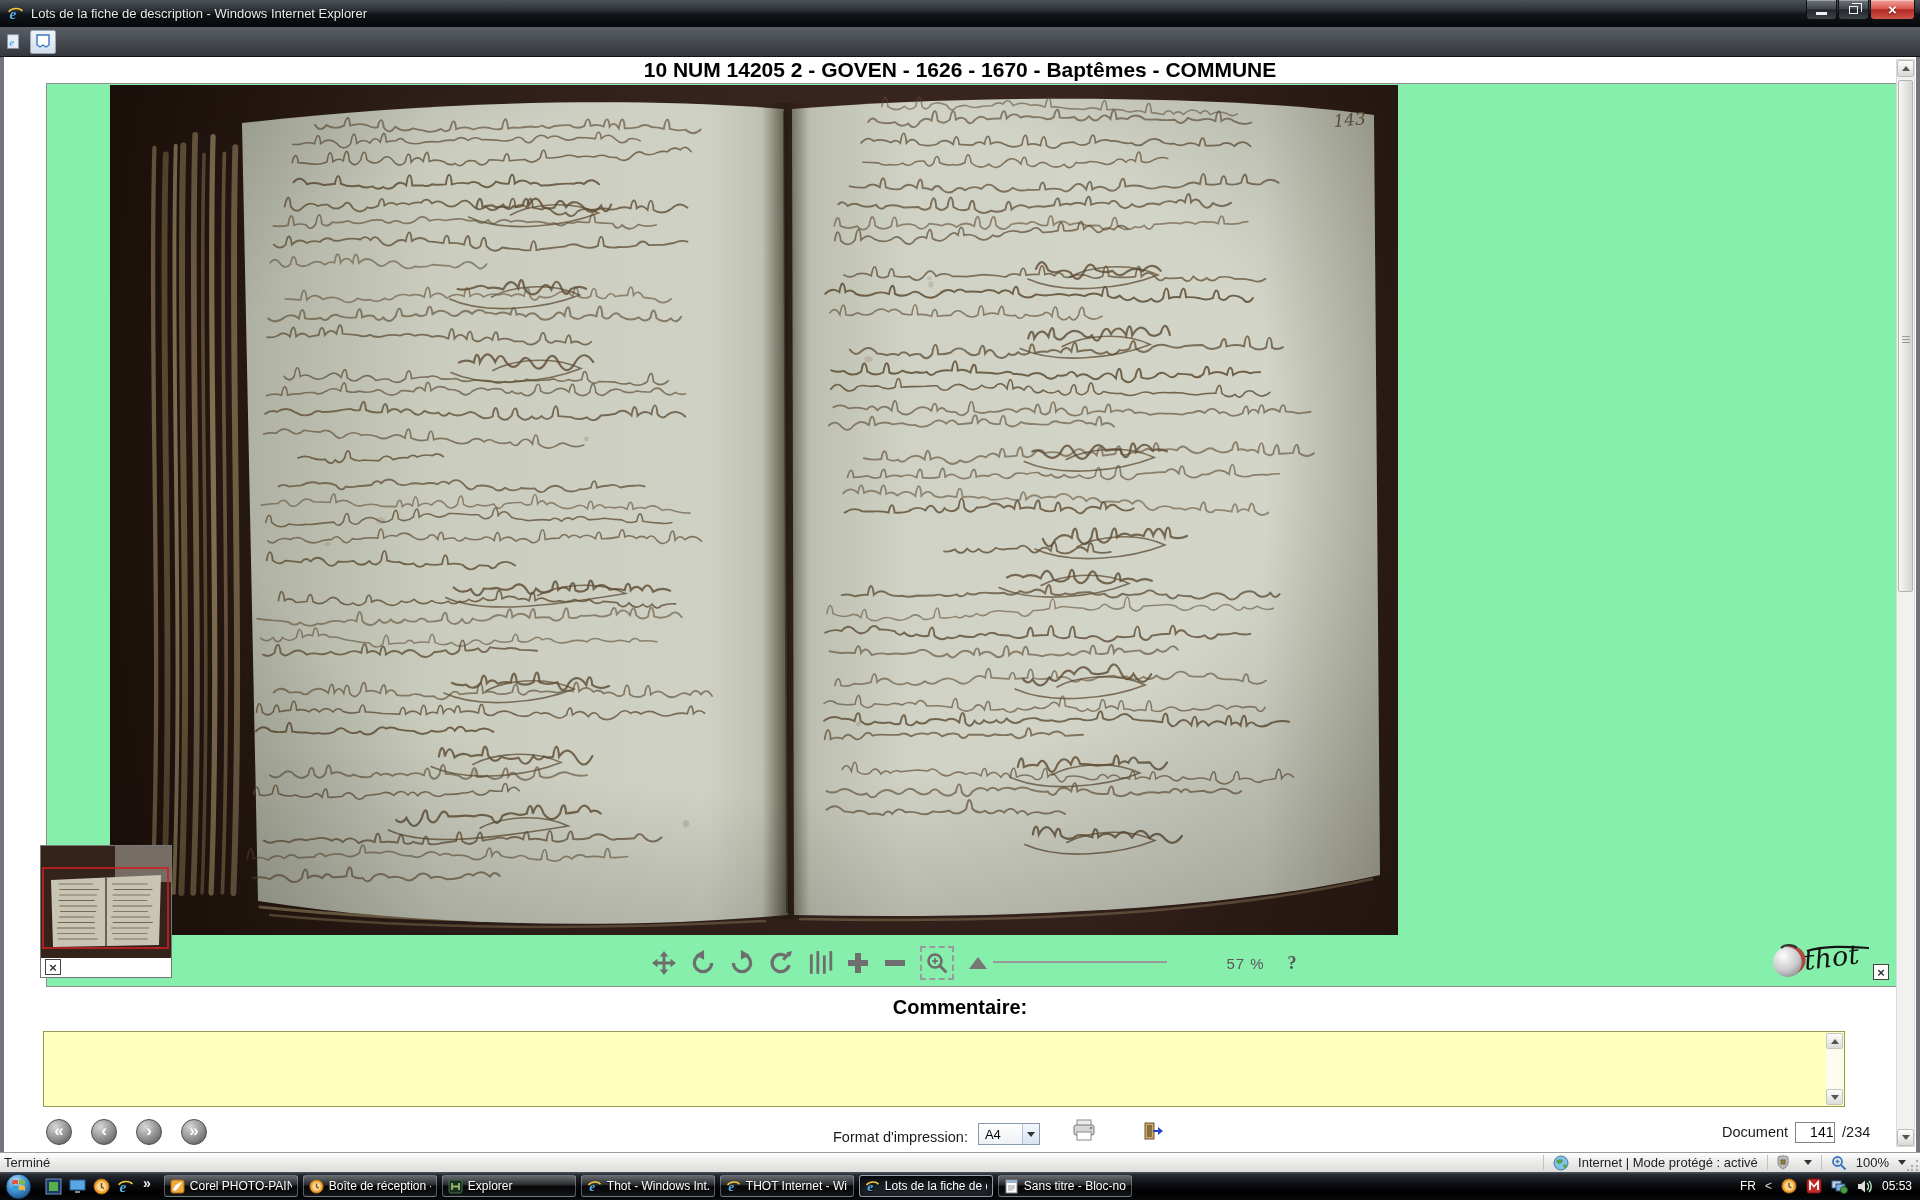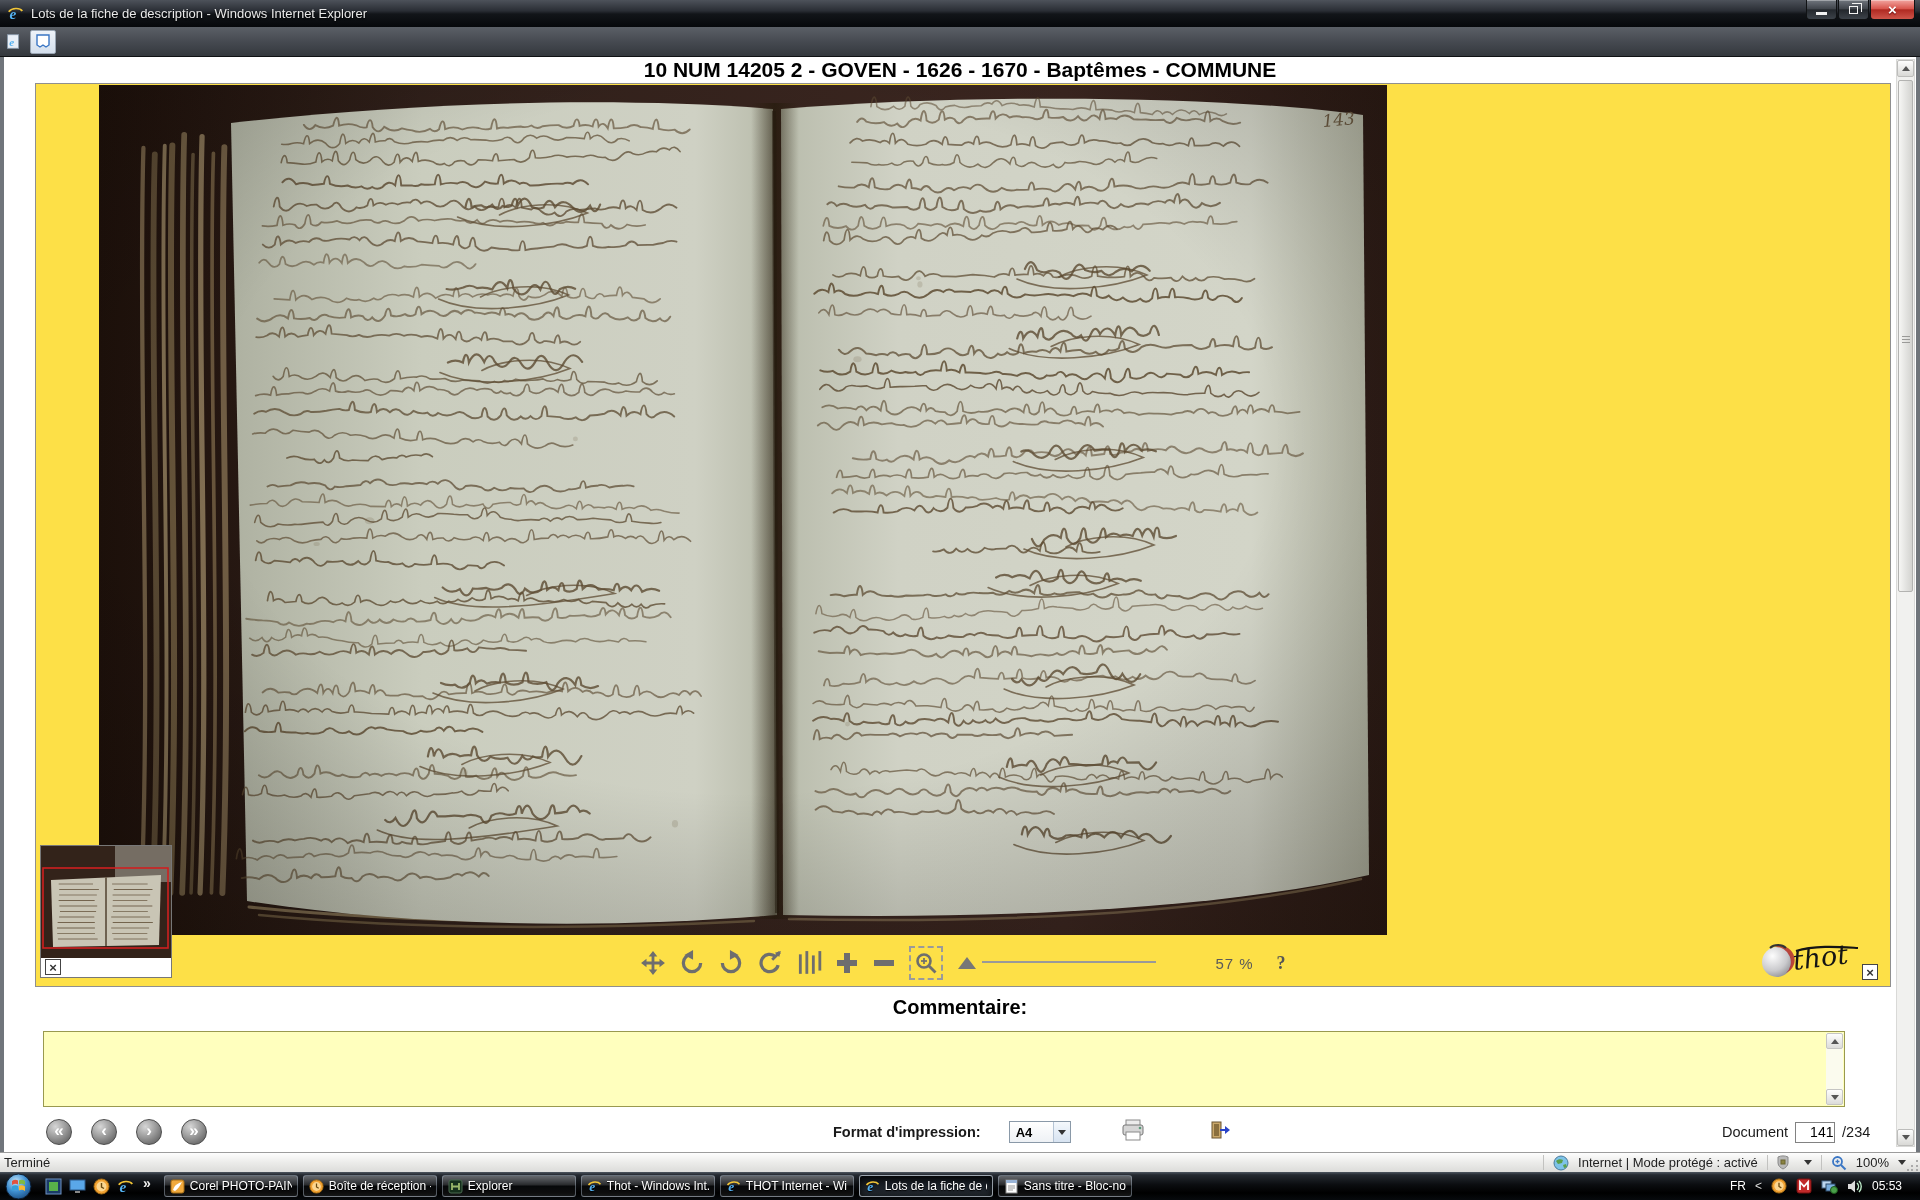--- a/index.html
+++ b/index.html
@@ -51,22 +51,22 @@
   .ps-thumb { position:absolute; left:1px; top:20px; width:15px; height:512px;
     background:linear-gradient(90deg,#f6f6f4,#d3d3d0); border:1px solid #b3b3b1; border-radius:2px; }
   .ps-grip { position:absolute; left:3px; top:50%; width:8px; height:8px;
     background:repeating-linear-gradient(#9a9a98 0 1px, transparent 1px 3px); }
 
   
   .doc-title { position:absolute; left:0; top:58px; width:1920px; text-align:center;
     font-size:21px; font-weight:bold; color:#000; }
 
   
-  .frame { position:absolute; left:35px; top:83px; width:1856px; height:904px;
-    border:1px solid #8f8f8f; background:#fde047; }
+  .frame { position:absolute; left:46px; top:83px; width:1856px; height:904px;
+    border:1px solid #8f8f8f; background:#86efac; }
   .photo { position:absolute; left:63px; top:1px; width:1288px; height:850px; }
   .viewer-toolbar { position:absolute; left:1px; right:1px; top:856px; height:46px;
     display:flex; align-items:center; justify-content:center; gap:13px; }
   .tbtn { display:flex; align-items:center; justify-content:center; }
   .zoomsel { border:2px dashed #9a9a9a; padding:3px; }
   .zoom-text { font-size:15px; color:#5a5a5a; margin-left:42px; letter-spacing:1px; }
   .help { font-size:18px; color:#555; font-weight:bold; margin-left:10px; font-family:"Liberation Serif",serif; }
 
   .logo { position:absolute; right:12px; bottom:4px; width:118px; height:44px; }
   .logo-close { position:absolute; right:0; bottom:2px; }
@@ -91,21 +91,21 @@
     background:linear-gradient(#fdfdfd,#dcdcda); border:1px solid #c5c5c3; border-radius:2px;
     display:flex; align-items:center; justify-content:center; }
   .ta-btn.up { top:0; } .ta-btn.down { bottom:0; }
 
   
   .nav-btns { position:absolute; left:46px; top:1119px; display:flex; gap:19px; }
   .navball { width:26px; height:26px; border-radius:50%; border:1px solid #4c4c4c;
     background:radial-gradient(circle at 35% 28%, #d6d6d6, #9b9b9b 45%, #5c5c5c 90%);
     color:#fff; font-size:17px; font-weight:bold; display:flex; align-items:center; justify-content:center;
     line-height:1; padding-bottom:3px; }
-  .print-group { position:absolute; left:833px; top:1119px; height:26px; display:flex; align-items:center; gap:28px;font-weight:bold; }
+  .print-group { position:absolute; left:833px; top:1119px; height:26px; display:flex; align-items:flex-end; gap:10px; }
   .print-label { font-size:14.5px; color:#1a1a1a; }
   .selectbox { width:62px; height:22px; border:1px solid #8a99a8; background:linear-gradient(#fff,#eef1f5);
     display:flex; align-items:center; }
   .selectbox .val { padding-left:6px; font-size:13px; flex:1; }
   .sel-arrow { width:17px; height:20px; border-left:1px solid #b5c4d5;
     background:linear-gradient(#f4f8fc,#d7e3f1); display:flex; align-items:center; justify-content:center; }
   .caret { width:0; height:0; border-left:4px solid transparent; border-right:4px solid transparent; border-top:5px solid #333; }
   .printer { margin-left:22px; }
   .exit { margin-left:36px; }
   .doc-group { position:absolute; left:1722px; top:1119px; height:26px; display:flex; align-items:center; gap:7px; }
@@ -136,21 +136,21 @@
     display:flex; align-items:center; padding-left:5px; gap:5px; }
   .ql { display:flex; align-items:center; gap:7px; margin-left:8px; }
   .overflow-chev { color:#eee; font-weight:bold; font-size:14px; margin:0 8px 6px 4px; text-shadow:0 1px 1px #000; }
   .task-btn { width:134px; height:22px; border-radius:3px; border:1px solid rgba(170,185,200,.45);
     background:linear-gradient(rgba(255,255,255,.30), rgba(255,255,255,.12) 45%, rgba(0,0,0,.28) 50%, rgba(255,255,255,.08));
     display:flex; align-items:center; gap:5px; padding:0 5px; color:#fff; font-size:12px;
     text-shadow:0 1px 1px #000; }
   .task-btn .lbl { white-space:nowrap; overflow:hidden; flex:1; }
   .task-btn.active { background:linear-gradient(rgba(8,12,16,.9), rgba(35,42,52,.65) 50%, rgba(95,110,125,.4));
     border-color:rgba(200,210,220,.7); box-shadow:inset 0 1px 7px rgba(0,0,0,.85); }
-  .tray { margin-left:auto; display:flex; align-items:center; gap:9px; padding-right:18px;
+  .tray { margin-left:auto; display:flex; align-items:center; gap:9px; padding-right:8px;
     color:#fff; font-size:12px; text-shadow:0 1px 1px #000; }
   .tray .chev { font-size:12px; color:#ddd; }
 </style>
 </head>
 <body>
 
 <div class="titlebar">
   <svg width="17" height="17" viewBox="0 0 20 20">
     <text x="3" y="16" font-size="18" font-weight="bold" font-style="italic" fill="#53b1f0" font-family="Liberation Serif,serif">e</text>
     <path d="M2 8 C6 3 15 3 18 7" stroke="#f3c636" stroke-width="2" fill="none"></path>

